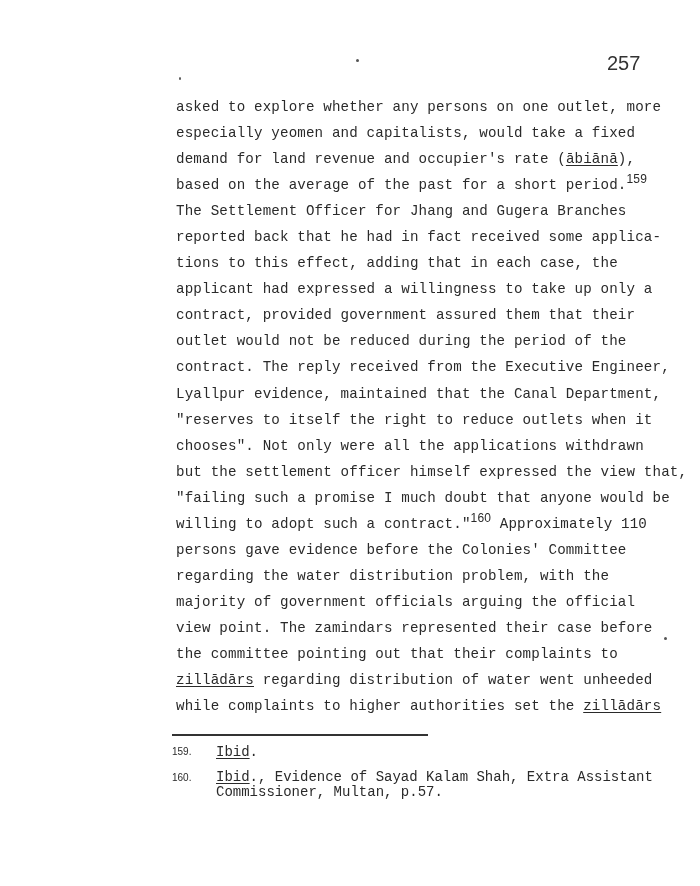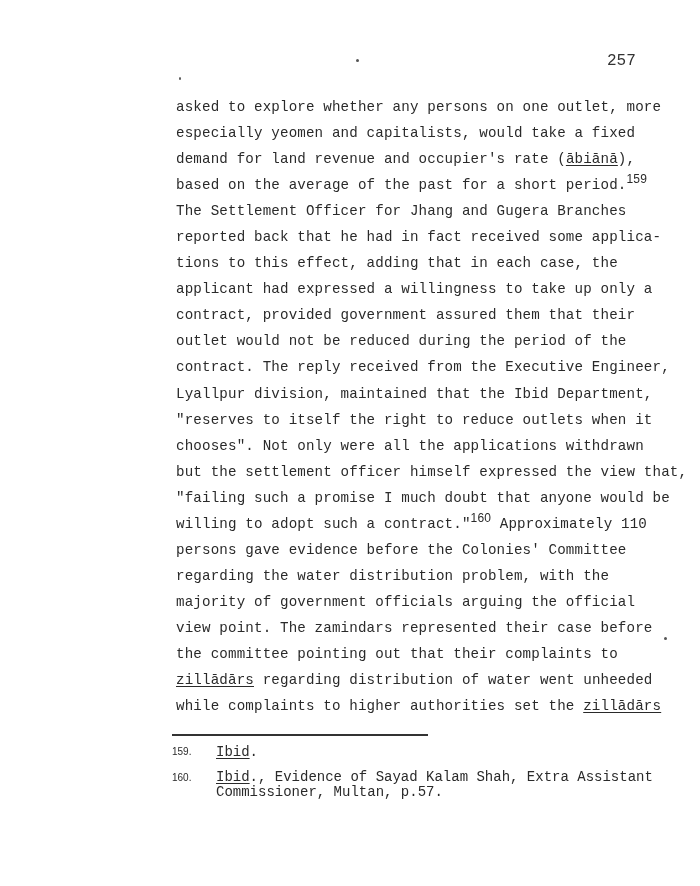--- a/index.html
+++ b/index.html
@@ -3,22 +3,22 @@
 <meta charset="utf-8">
 <style>
   html, body { margin: 0; padding: 0; }
   body {
     width: 700px; height: 886px; background: #ffffff; position: relative; overflow: hidden;
     font-family: "Liberation Mono", "DejaVu Sans Mono", monospace;
     color: #2a2a2a;
   }
   .page-number {
     position: absolute; top: 52px; left: 607px;
-    font-family: Liberation Mono, monospace;
-    font-size: 16px; color: #333;
+    font-family: Liberation Sans, sans-serif;
+    font-size: 20px; color: #333;
   }
   .speck { position: absolute; background: #555; border-radius: 50%; }
   .body-text { position: absolute; top: 94px; left: 176px; width: 520px; }
   .line {
     height: 26.05px; line-height: 26px; font-size: 14.2px; white-space: nowrap;
     letter-spacing: 0.15px;
   }
   .u { text-decoration: underline; text-underline-offset: 2px; }
   sup { font-family: "Liberation Sans", sans-serif; font-size: 12px; vertical-align: 6px; line-height: 0; }
   .rule {
@@ -44,21 +44,21 @@
   <div class="line">especially yeomen and capitalists, would take a fixed</div>
   <div class="line"><span>demand for land revenue and occupier's rate (</span><span class="u">ābiānā</span><span>),</span></div>
   <div class="line"><span>based on the average of the past for a short period.</span><sup>159</sup></div>
   <div class="line">The Settlement Officer for Jhang and Gugera Branches</div>
   <div class="line">reported back that he had in fact received some applica-</div>
   <div class="line">tions to this effect, adding that in each case, the</div>
   <div class="line">applicant had expressed a willingness to take up only a</div>
   <div class="line">contract, provided government assured them that their</div>
   <div class="line">outlet would not be reduced during the period of the</div>
   <div class="line">contract.  The reply received from the Executive Engineer,</div>
-  <div class="line">Lyallpur division, maintained that the Ibid Department,</div>
+  <div class="line">Lyallpur evidence, maintained that the Canal Department,</div>
   <div class="line">"reserves to itself the right to reduce outlets when it</div>
   <div class="line">chooses".  Not only were all the applications withdrawn</div>
   <div class="line">but the settlement officer himself expressed the view that,</div>
   <div class="line">"failing such a promise I much doubt that anyone would be</div>
   <div class="line"><span>willing to adopt such a contract."</span><sup>160</sup><span>  Approximately 110</span></div>
   <div class="line">persons gave evidence before the Colonies' Committee</div>
   <div class="line">regarding the water distribution problem, with the</div>
   <div class="line">majority of government officials arguing the official</div>
   <div class="line">view point.  The zamindars represented their case before</div>
   <div class="line">the committee pointing out that their complaints to</div>

